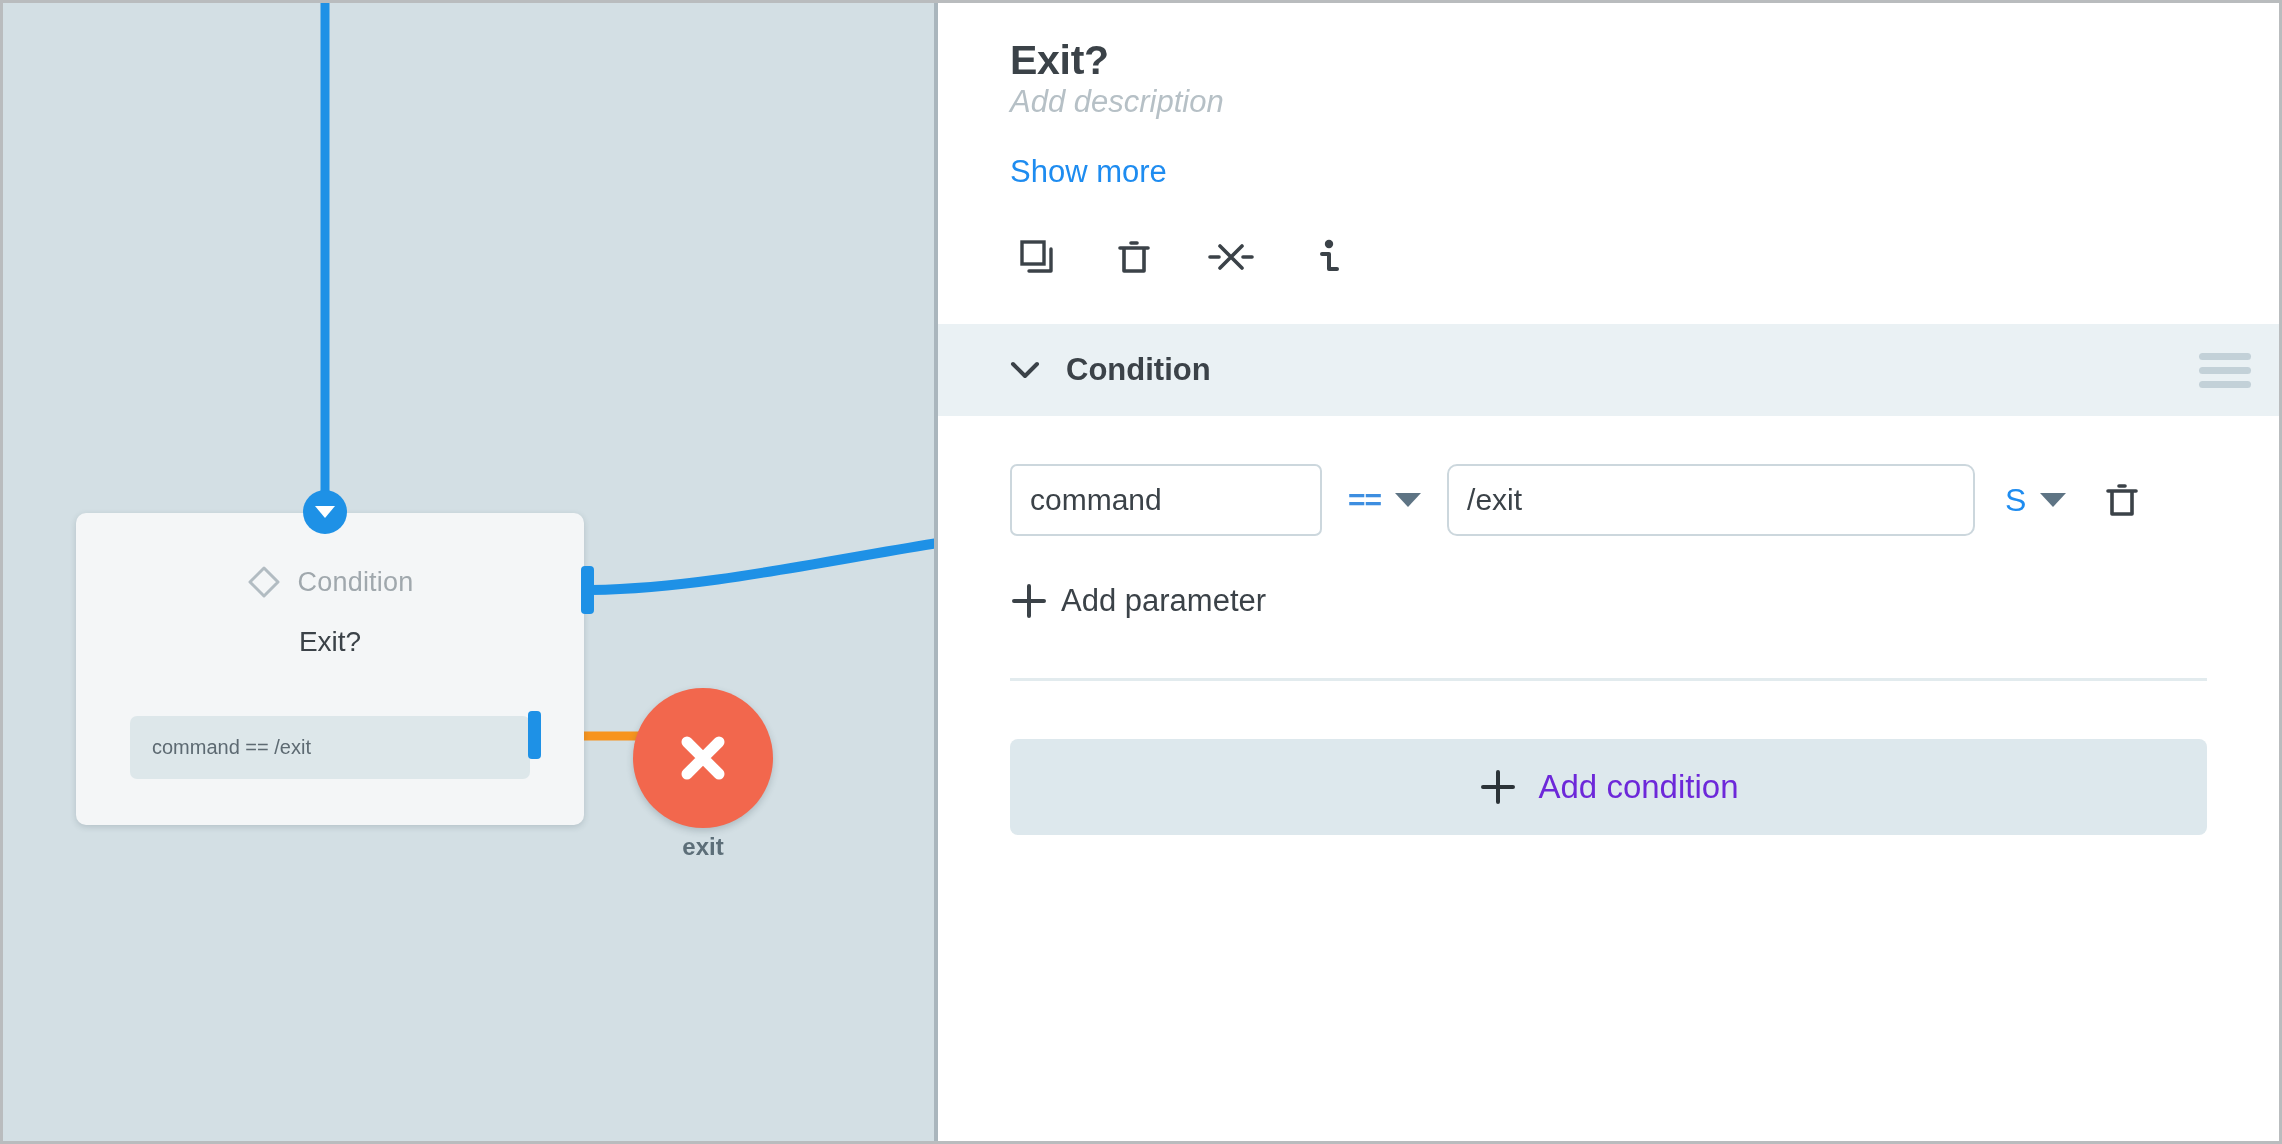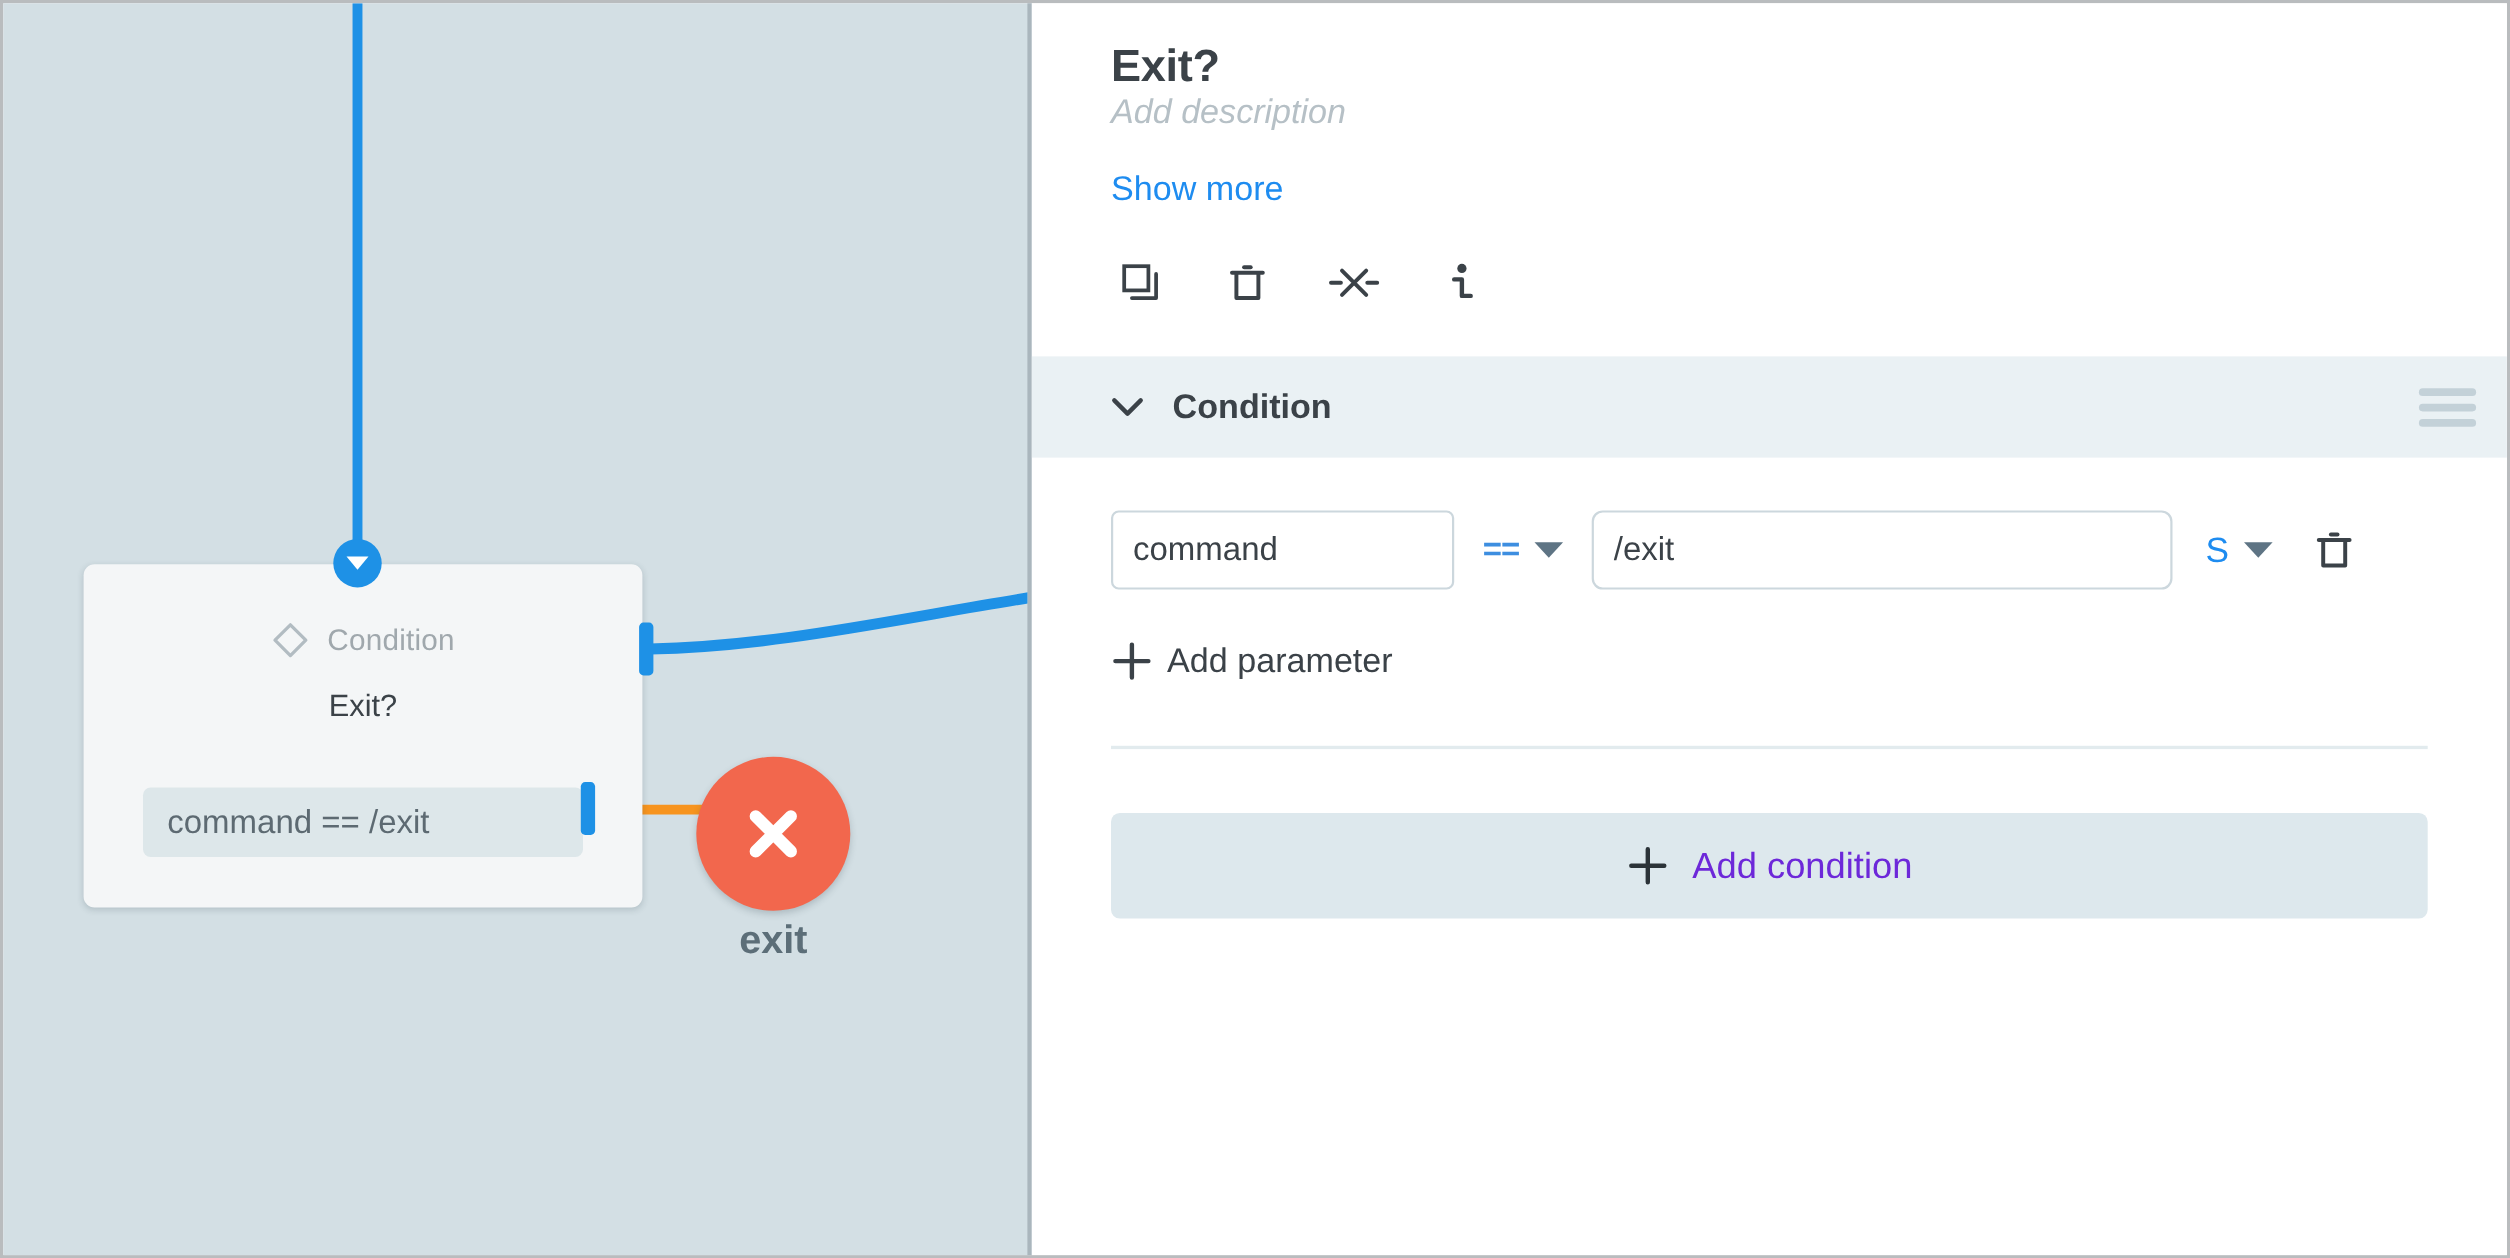--- a/index.html
+++ b/index.html
@@ -52,21 +52,21 @@
     font-size: 28px; color: #3b4248;
   }
   .node-chip {
     position: absolute;
     left: 54px; top: 203px;
     width: 400px; height: 63px;
     background: #dde7ea;
     border-radius: 7px;
     display: flex; align-items: center;
     padding-left: 22px;
-    font-size: 30px; color: #5d6a72;
+    font-size: 20px; color: #5d6a72;
     white-space: nowrap;
   }
   .port {
     position: absolute;
     width: 13px; height: 48px;
     background: #1e91e6;
     border-radius: 4px;
     z-index: 5;
   }
   #port-top    { left: 578px; top: 563px; }
@@ -91,21 +91,21 @@
     background: #f2674d;
     box-shadow: 0 3px 7px rgba(40,60,70,.22);
     display: flex; align-items: center; justify-content: center;
     z-index: 6;
   }
   .exit-label {
     position: absolute;
     left: 630px; top: 830px;
     width: 140px;
     text-align: center;
-    font-size: 36px; font-weight: bold;
+    font-size: 24px; font-weight: bold;
     color: #5c6e78;
     z-index: 6;
   }
 
   
   #panel {
     flex: 1 1 auto;
     height: 100%;
     background: #ffffff;
     position: relative;

